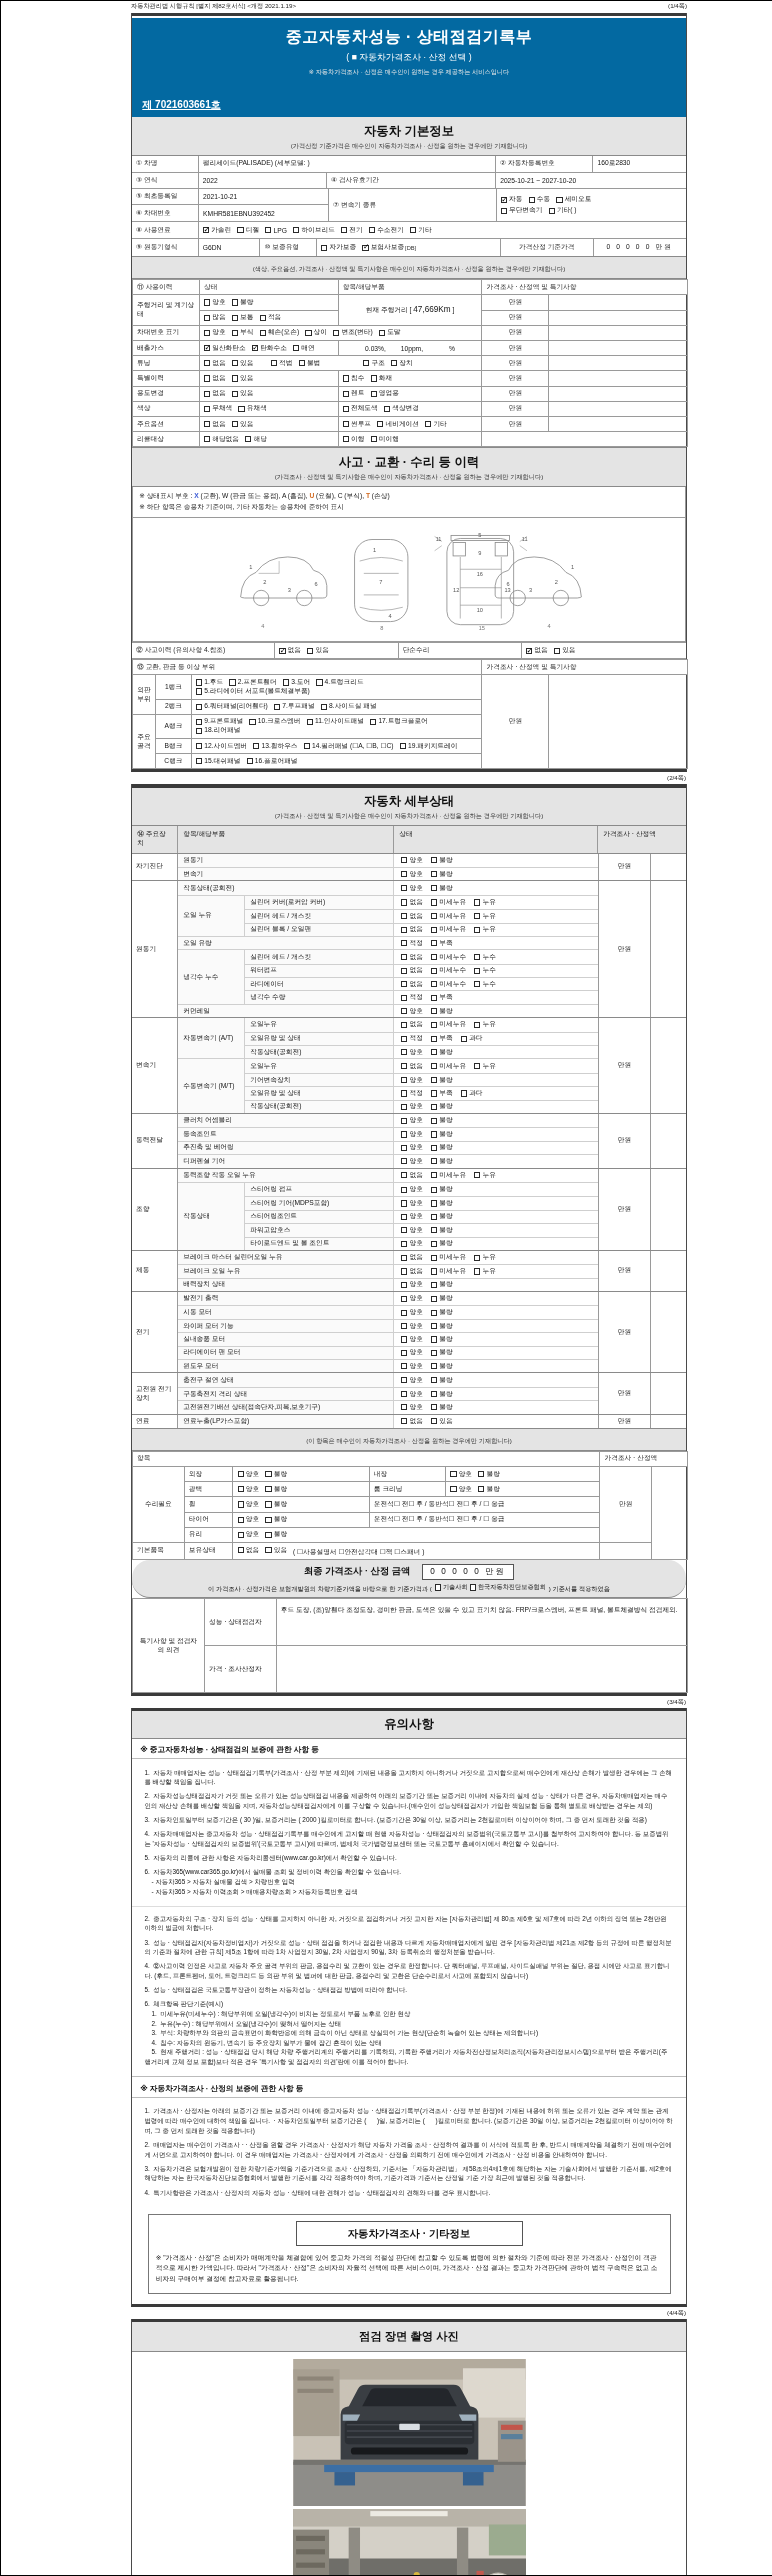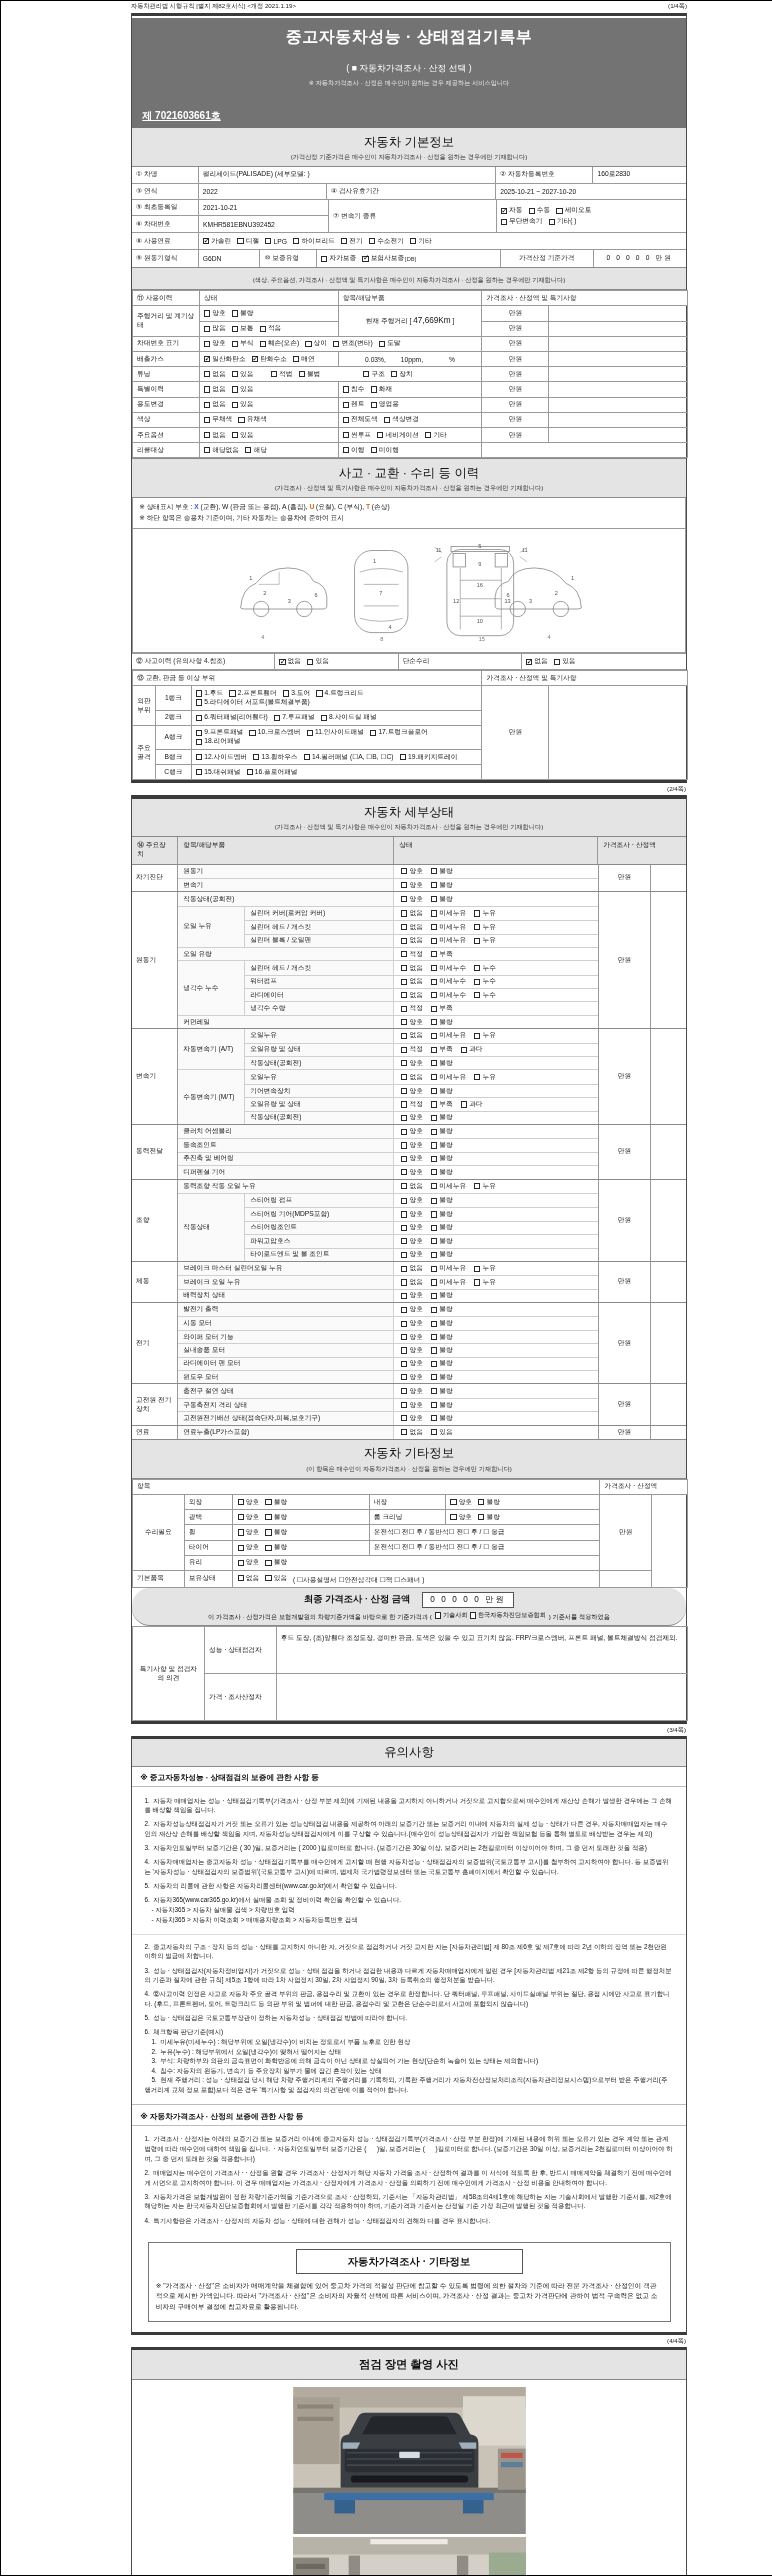--- a/index.html
+++ b/index.html
@@ -11,28 +11,28 @@
   }
   .frame { position:absolute; inset:0; border:0.5px solid #000; pointer-events:none; }
   .doc { width:556px; margin-left:131px; }
   .topline { display:flex; justify-content:space-between; font-size:6.2px; color:#222; padding:1.5px 0 2.1px 0; }
   .pagemark { text-align:right; font-size:6.2px; color:#222; padding:1.5px 1px; }
 
   .page { border-left:1px solid #4a4a4a; border-right:1px solid #4a4a4a; border-bottom:3.1px solid #3a3a3a; }
   .page-topbar { height:3.1px; background:#3a3a3a; }
   .gapline { height:2.1px; background:#fff; }
 
-  .dark-head { background:#737373; color:#fff; padding:9.3px 10.3px 5.2px 10.3px; }
+  .dark-head { background:#0369a1; color:#fff; padding:9.3px 10.3px 5.2px 10.3px; }
   .dark-head .t { text-align:center; font-size:16px; font-weight:bold; letter-spacing:0.5px; }
-  .dark-head .s { text-align:center; font-size:8.8px; margin-top:15px; }
+  .dark-head .s { text-align:center; font-size:8.8px; margin-top:4px; }
   .dark-head .n { text-align:center; font-size:6.2px; margin-top:4.1px; color:#e8e8e8; }
   .dark-head .no { font-size:10px; font-weight:bold; margin-top:21px;text-decoration:underline; }
 
   .band { background:#e4e4e4; border-bottom:0.5px solid #8a8a8a; text-align:center; padding:5.2px 0 4.1px 0; }
-  .band .bt { font-size:12.4px; font-weight:normal; }
+  .band .bt { font-size:12.4px; font-weight:bold; }
   .band .bs { font-size:6.2px; margin-top:2.6px; color:#333; }
 
   .frow { display:flex; border-bottom:0.5px solid #9a9a9a; background:#fff; }
   .cell { border-right:0.5px solid #9a9a9a; padding:3.1px 4.1px; font-size:6.7px; display:flex; align-items:center; }
   .cell:last-child { border-right:none; }
   .lab { color:#222; }
   .val { white-space:pre; }
   .center { justify-content:center; }
 
   .cb { display:inline-block; width:6.2px; height:6.2px; border:0.8px solid #2a2a2a; margin-right:2.1px; vertical-align:-0.5px; position:relative; background:#fff; flex:none; }
@@ -1290,21 +1290,20 @@
                 </span>
               </div>
             </div>
           </div>
           <div class="dg-price">만원</div>
           <div class="dg-extra"></div>
         </div>
       </div>
 
     <div class="band">
-      <div class="bt">자동차 기타정보</div>
       <div class="bs">(이 항목은 매수인이 자동차가격조사 · 산정을 원하는 경우에만 기재합니다)</div>
     </div>
     <table class="grid">
       <tbody>
           <tr class="thead" style="background:#ededed">
         <td colspan="5" style="width:469px">항목</td>
         <td colspan="2" style="width:88px">가격조사 · 산정액</td>
       </tr>
       <tr>
         <td class="vlab" rowspan="5" style="width:52px">수리필요</td>

